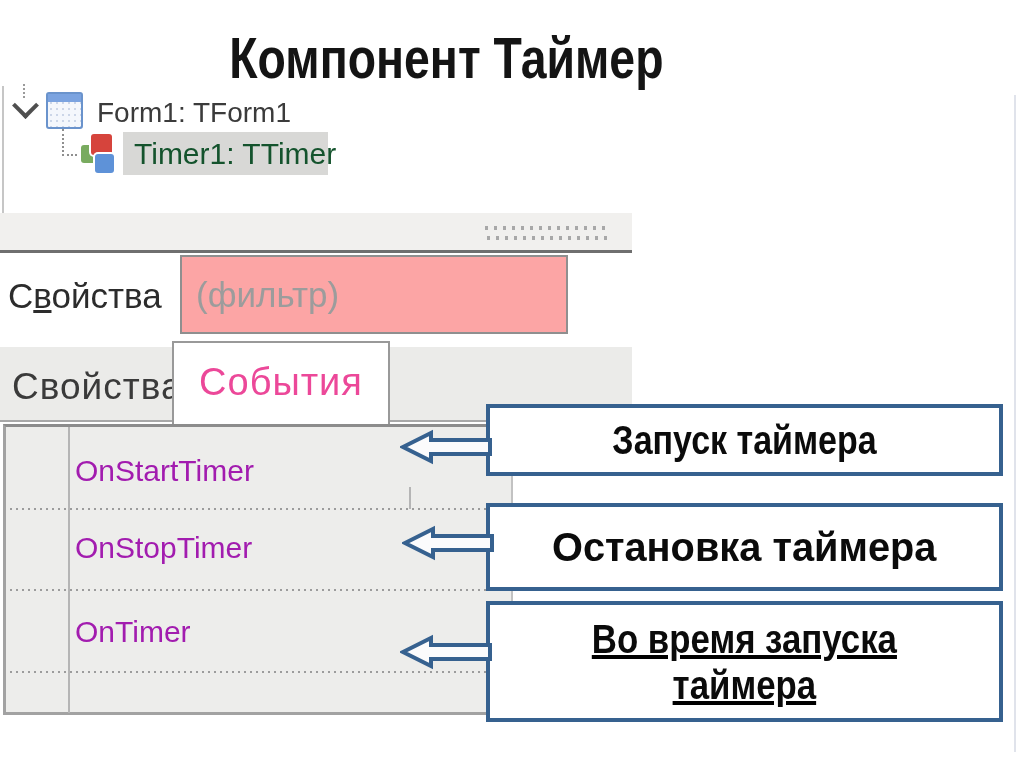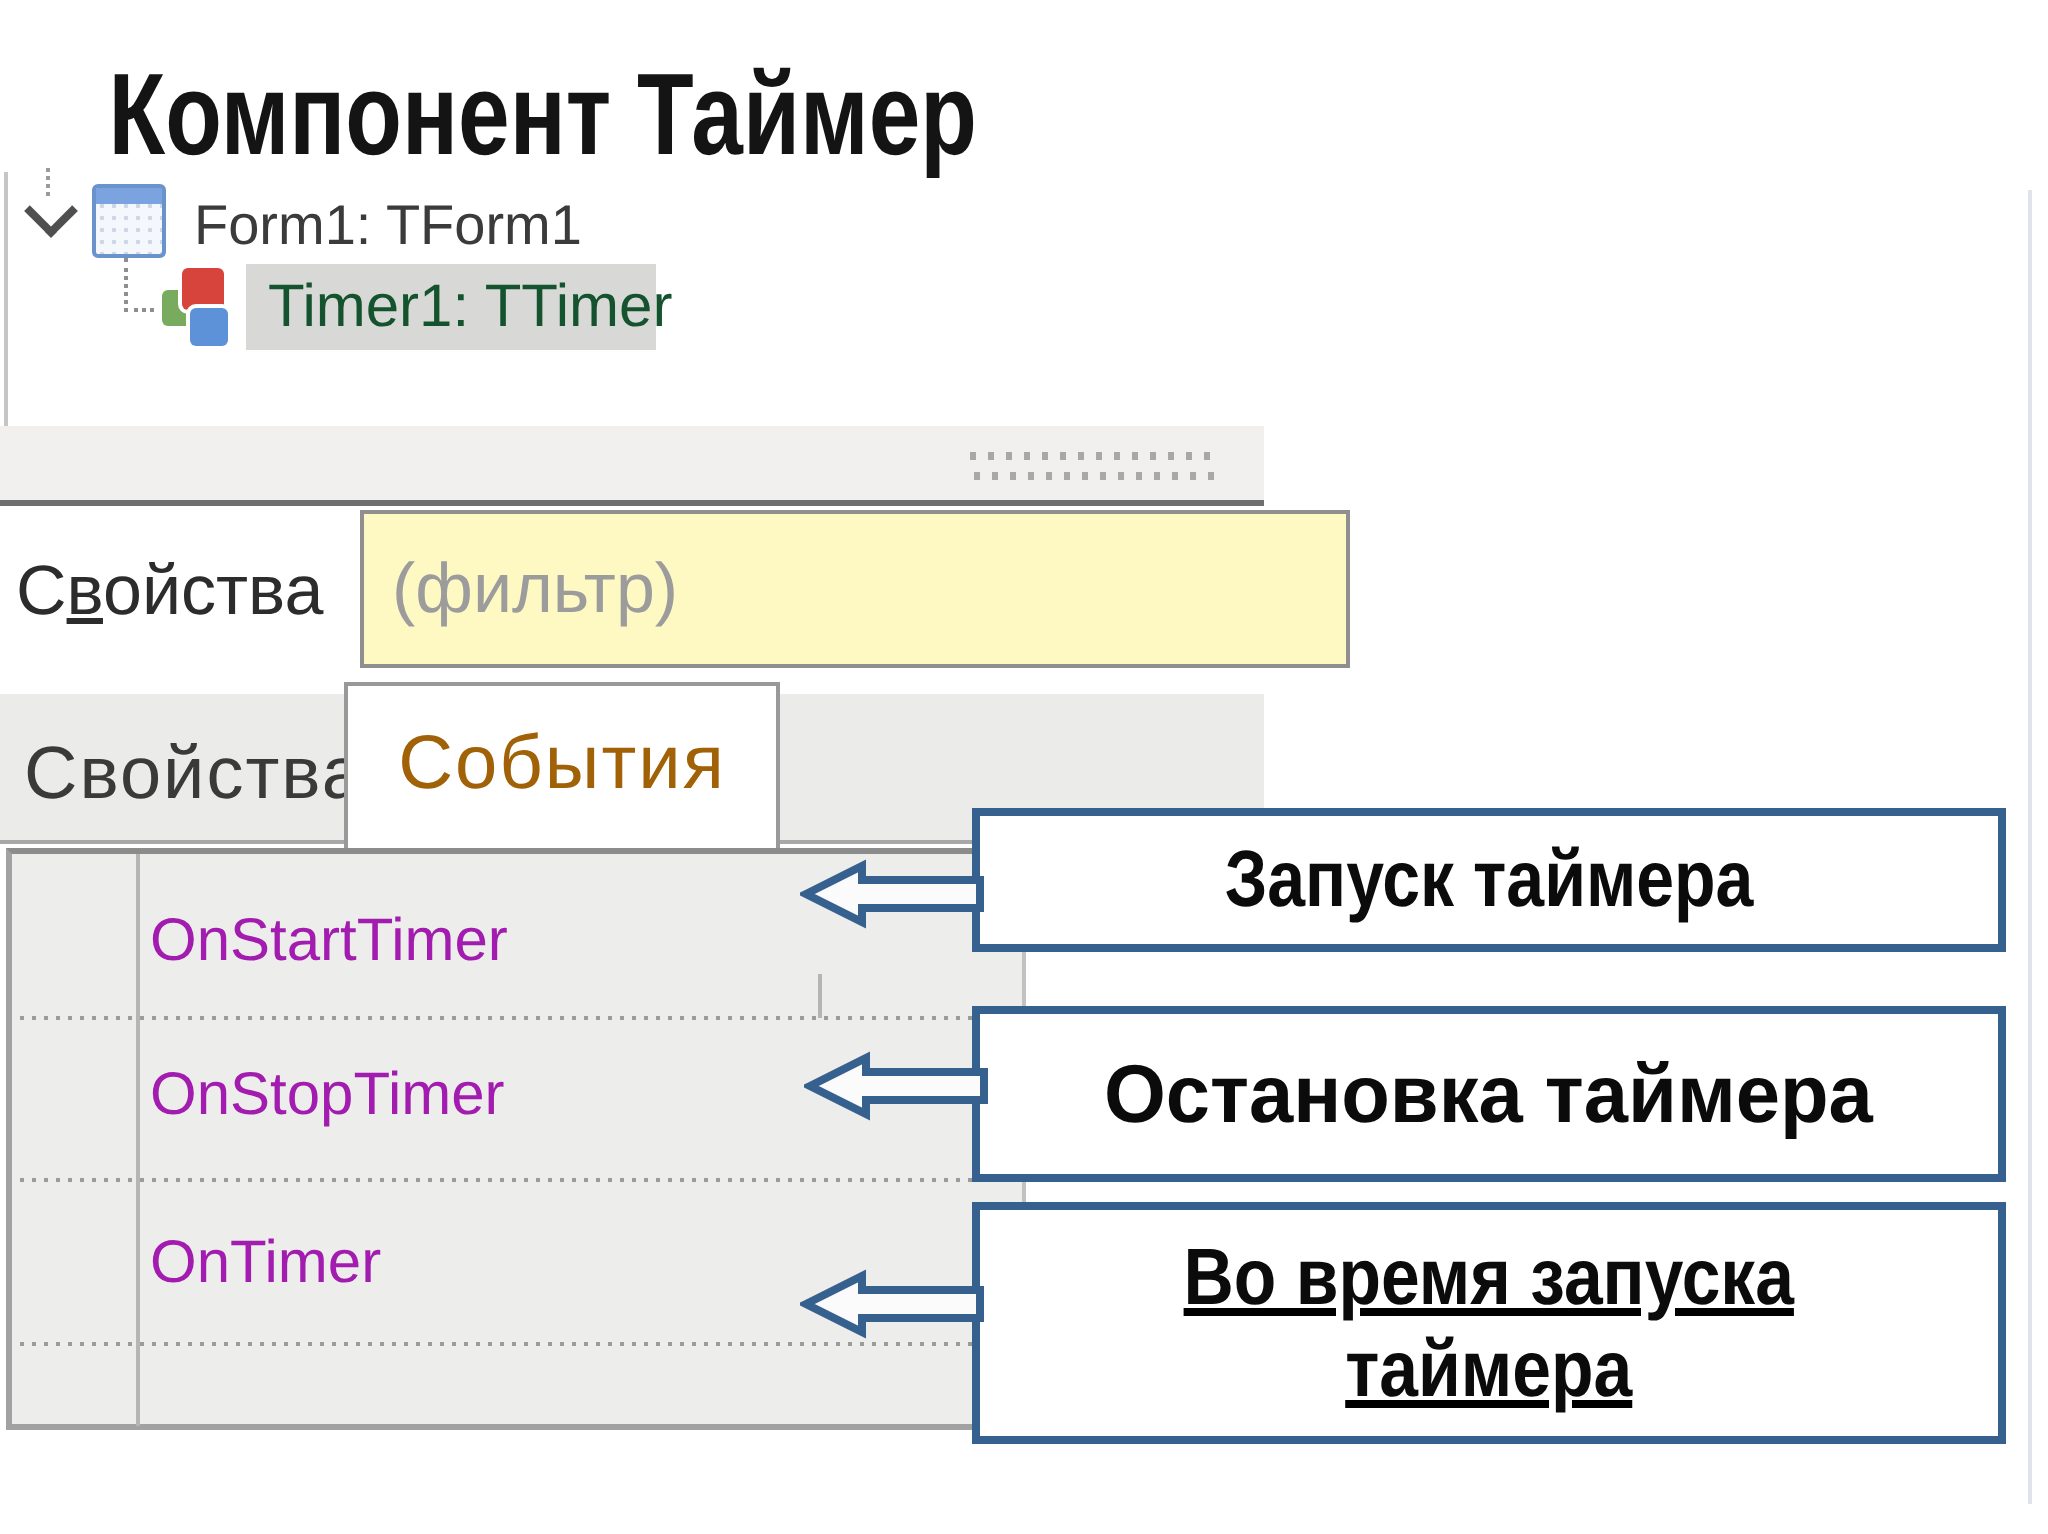--- a/index.html
+++ b/index.html
@@ -3,21 +3,21 @@
 <meta charset="utf-8">
 <style>
   html,body{margin:0;padding:0;}
   body{
     width:1024px;height:767px;position:relative;overflow:hidden;
     background:#ffffff;font-family:"Liberation Sans",sans-serif;
   }
   .abs{position:absolute;}
 
   
-  .title-wrap{left:0;top:24px;width:892px;}
+  .title-wrap{left:0;top:24px;width:892px;text-align:center;}
   .title-text{
     display:inline-block;font-size:58px;font-weight:700;color:#141414;
     transform:scaleX(.80);transform-origin:center;white-space:nowrap;letter-spacing:0px;
   }
 
   
   .tree-edge{left:2px;top:86px;width:2px;height:127px;background:#c6c6c6;}
   .tree-dot-up{left:23px;top:84px;width:0;height:14px;border-left:2px dotted #9a9a9a;}
   .chev{left:16px;top:96px;width:15px;height:15px;
     border-right:4px solid #4f4f4f;border-bottom:4px solid #4f4f4f;transform:rotate(45deg);}
@@ -39,34 +39,34 @@
   
   .strip{left:0;top:213px;width:632px;height:37px;background:#f1f0ee;border-bottom:3px solid #6f6f6f;}
   .grip-row{height:4px;width:124px;
     background:repeating-linear-gradient(90deg,#a8a8a8 0 3px,transparent 3px 9px);}
   .grip1{left:485px;top:226px;}
   .grip2{left:487px;top:236px;}
 
   
   .props-label{left:8px;top:276px;font-size:35px;color:#2c2c2c;white-space:nowrap;}
   .props-label u{text-decoration:underline;}
-  .filter-input{left:180px;top:255px;width:495px;height:79px;box-sizing:border-box;
-    border:2px solid #8f8f8f;background:#fef9c3;padding:0 0 0 14px;
+  .filter-input{left:180px;top:255px;width:388px;height:79px;box-sizing:border-box;
+    border:2px solid #8f8f8f;background:#fca5a5;padding:0 0 0 14px;
     font-family:"Liberation Sans",sans-serif;font-size:35px;color:#444;outline:none;border-radius:0;}
   .filter-input::placeholder{color:#9c9c9c;opacity:1;}
 
   
   .tabbar{left:0;top:347px;width:632px;height:75px;background:#ebebe9;
     border-bottom:2px solid #a8a8a8;box-sizing:border-box;overflow:hidden;}
   .tab-label{position:absolute;font-size:37px;color:#3a3a3a;letter-spacing:1px;white-space:nowrap;}
   .tab-props{left:12px;top:19px;}
   .tab-fav{left:406px;top:21px;font-size:40px;}
   .tab-active{left:172px;top:341px;width:218px;height:83px;background:#ffffff;z-index:3;
     border:2px solid #999999;border-bottom:none;box-sizing:border-box;text-align:center;}
-  .tab-active span{display:inline-block;margin-top:18px;font-size:38px;color:#a16207;letter-spacing:1px;}
+  .tab-active span{display:inline-block;margin-top:18px;font-size:38px;color:#ec4899;letter-spacing:1px;}
 
   
   .grid{left:3px;top:424px;width:510px;height:291px;box-sizing:border-box;background:#ededeb;
     border-top:3px solid #8c8c8c;border-left:3px solid #a2a2a2;
     border-bottom:3px solid #a2a2a2;border-right:2px solid #c2c2c2;}
   .col-div{left:68px;top:427px;width:2px;height:286px;background:#b5b5b5;}
   .split-seg{left:409px;top:487px;width:2px;height:22px;background:#b5b5b5;}
   .dotsep{height:2px;background:repeating-linear-gradient(90deg,#9c9c9c 0 2px,transparent 2px 6px);}
   .sep1{left:10px;top:508px;width:476px;}
   .sep2{left:10px;top:589px;width:614px;}

